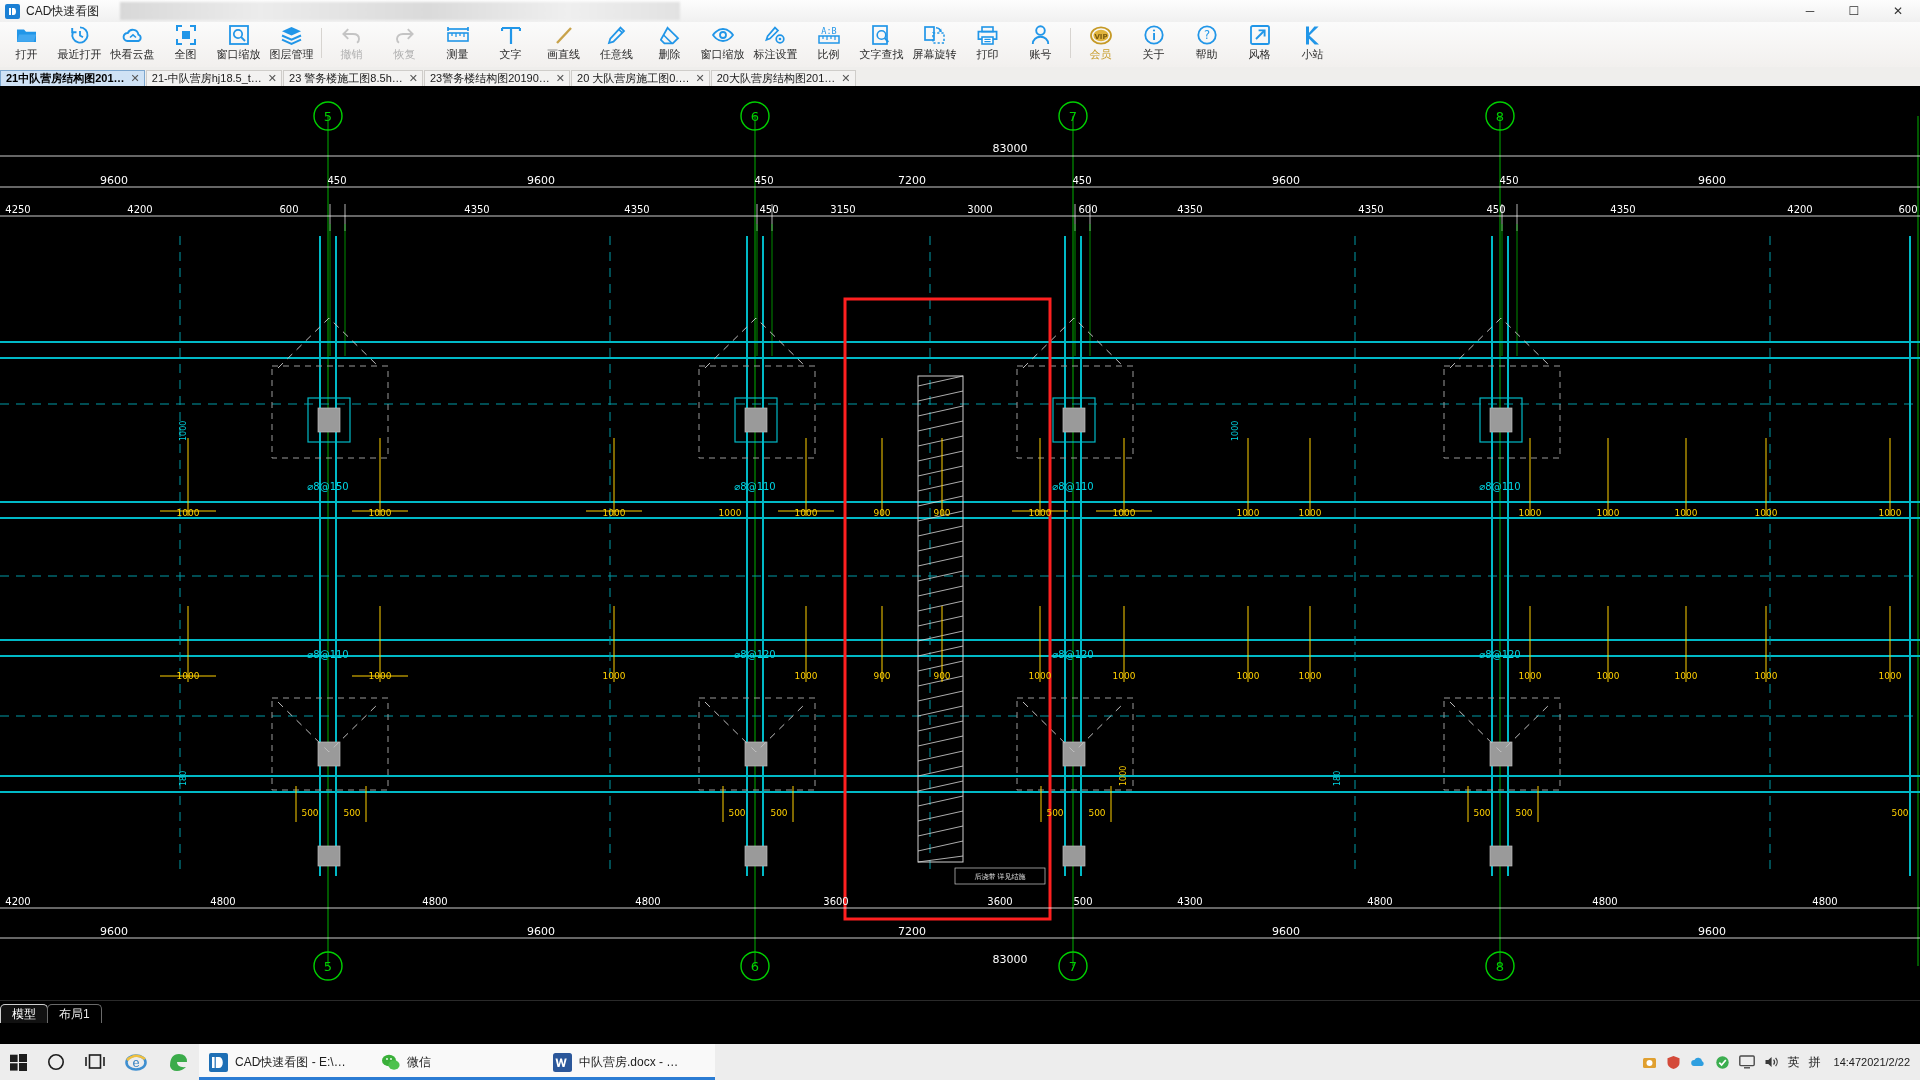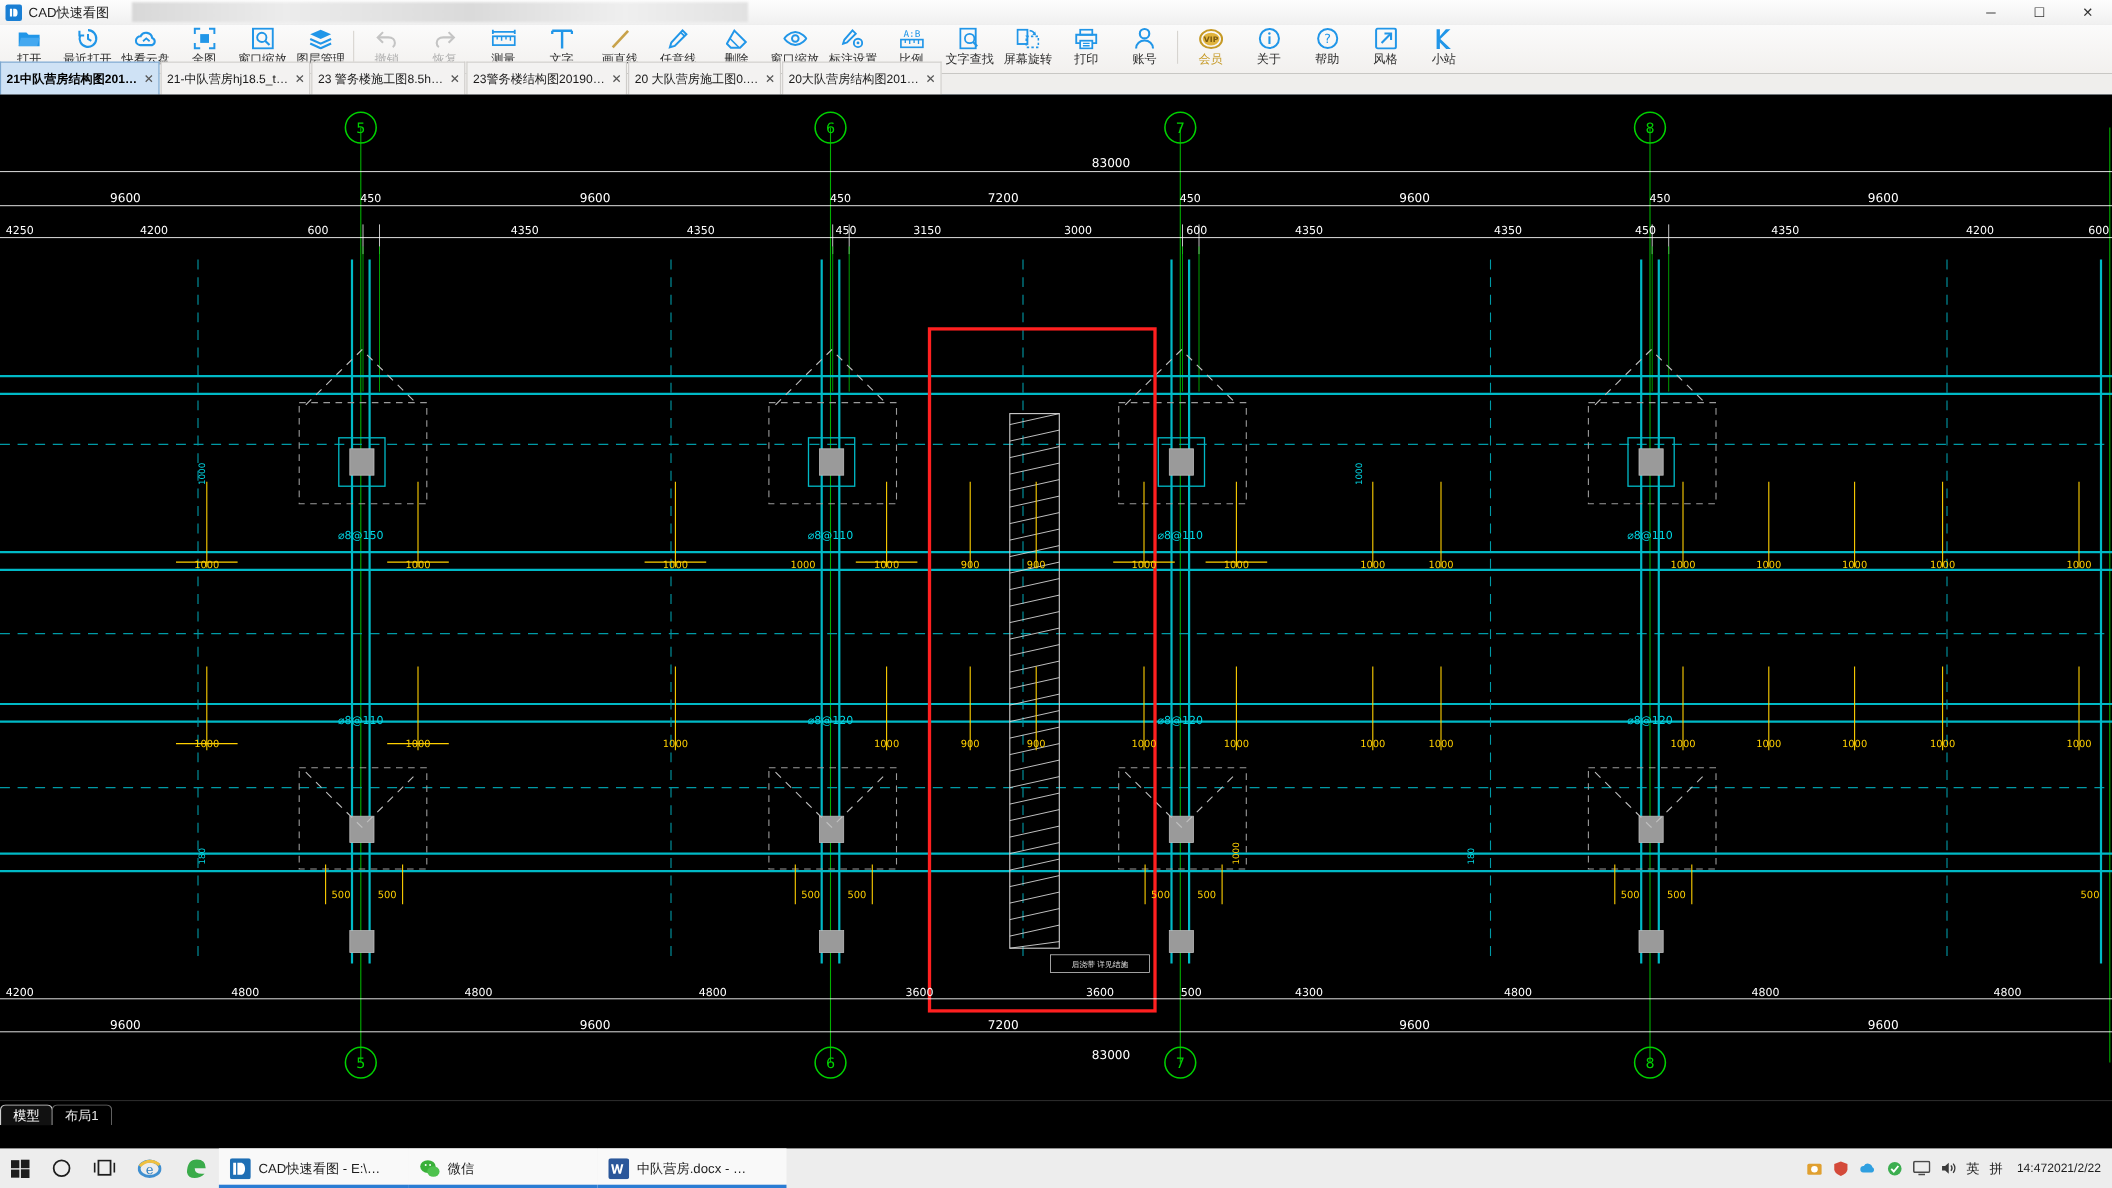--- a/index.html
+++ b/index.html
@@ -54,21 +54,21 @@
   .tsep{width:1px;height:30px;background:#d7d4d0;margin:6px 3px 0 3px;}
   svg{display:block;}
 
   
   .tabbar{
     position:absolute;left:0;top:67px;width:1920px;height:19px;
     background:#efeeec;border-bottom:1px solid #9bb8d4;
     display:flex;align-items:flex-end;
   }
   .tab{
-    height:30px;box-sizing:border-box;
+    height:16px;box-sizing:border-box;
     display:flex;align-items:center;
     padding:0 4px 0 5px;margin-right:1px;
     background:#f3f2f1;border:1px solid #cfcdca;border-bottom:none;
     font-size:11px;color:#1a1a1a;white-space:nowrap;cursor:default;
   }
   .tab.active{background:#cfe2f5;border-color:#7da7cf;font-weight:bold;color:#000;}
   .tab .x{margin-left:6px;font-size:11px;color:#555;}
 
   
   .canvas{

